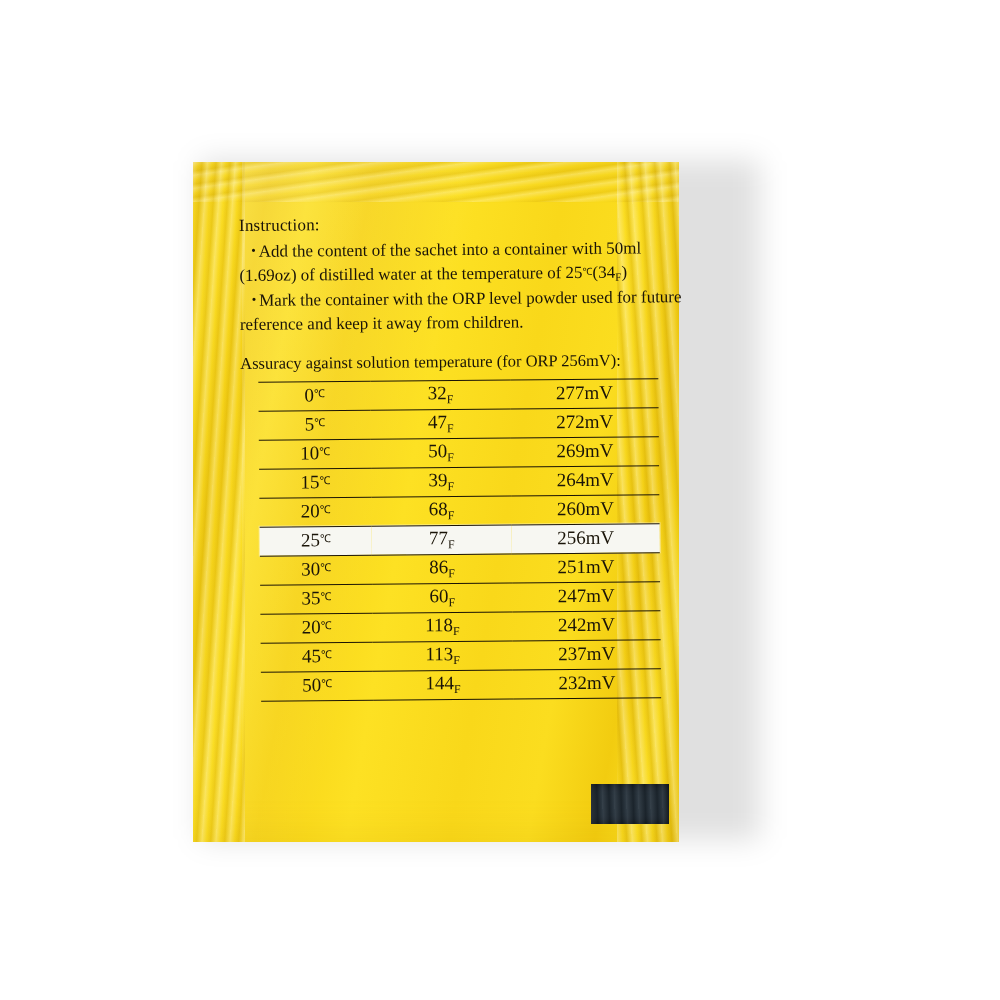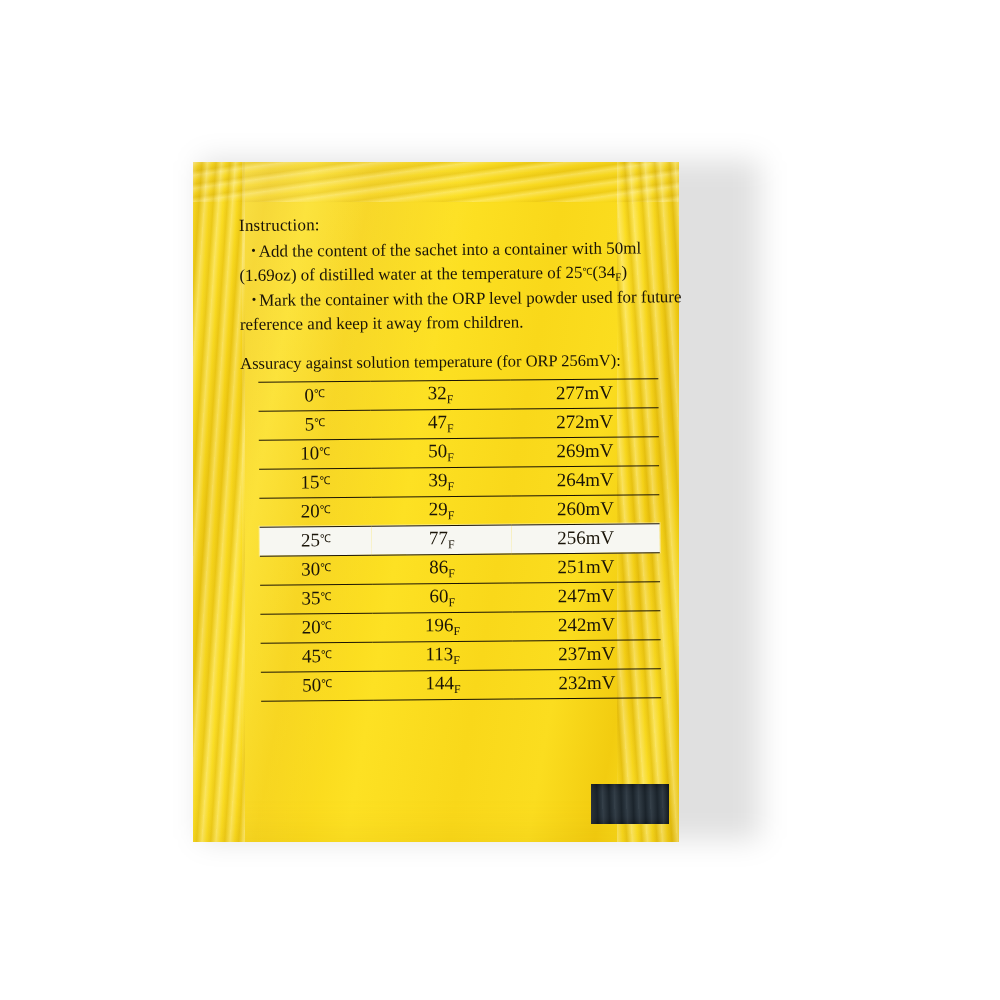--- a/index.html
+++ b/index.html
@@ -263,41 +263,41 @@
               <td class="col-f"><span>50</span><span class="u-f">F</span></td>
               <td class="col-mv">269mV</td>
             </tr>
             <tr>
               <td class="col-c"><span>15</span><span class="u-c">℃</span></td>
               <td class="col-f"><span>39</span><span class="u-f">F</span></td>
               <td class="col-mv">264mV</td>
             </tr>
             <tr>
               <td class="col-c"><span>20</span><span class="u-c">℃</span></td>
-              <td class="col-f"><span>29</span><span class="u-f">F</span></td>
+              <td class="col-f"><span>68</span><span class="u-f">F</span></td>
               <td class="col-mv">260mV</td>
             </tr>
             <tr class="highlight">
               <td class="col-c"><span>25</span><span class="u-c">℃</span></td>
               <td class="col-f"><span>77</span><span class="u-f">F</span></td>
               <td class="col-mv">256mV</td>
             </tr>
             <tr>
               <td class="col-c"><span>30</span><span class="u-c">℃</span></td>
               <td class="col-f"><span>86</span><span class="u-f">F</span></td>
               <td class="col-mv">251mV</td>
             </tr>
             <tr>
               <td class="col-c"><span>35</span><span class="u-c">℃</span></td>
               <td class="col-f"><span>60</span><span class="u-f">F</span></td>
               <td class="col-mv">247mV</td>
             </tr>
             <tr>
               <td class="col-c"><span>20</span><span class="u-c">℃</span></td>
-              <td class="col-f"><span>196</span><span class="u-f">F</span></td>
+              <td class="col-f"><span>118</span><span class="u-f">F</span></td>
               <td class="col-mv">242mV</td>
             </tr>
             <tr>
               <td class="col-c"><span>45</span><span class="u-c">℃</span></td>
               <td class="col-f"><span>113</span><span class="u-f">F</span></td>
               <td class="col-mv">237mV</td>
             </tr>
             <tr>
               <td class="col-c"><span>50</span><span class="u-c">℃</span></td>
               <td class="col-f"><span>144</span><span class="u-f">F</span></td>

